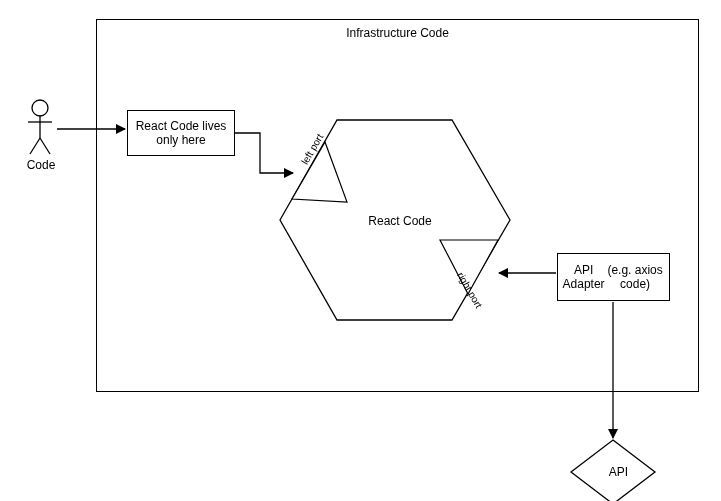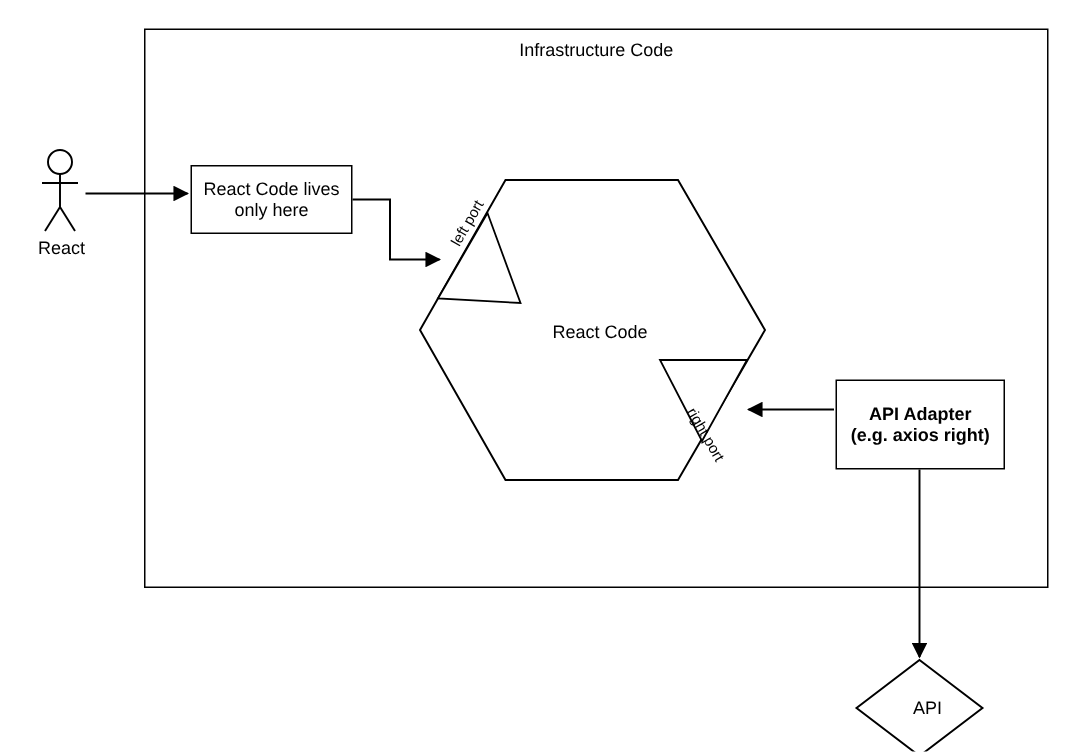--- a/index.html
+++ b/index.html
@@ -51,21 +51,21 @@
 
 <svg class="overlay">
   <g stroke="#000" stroke-width="1.3" fill="none">
     <circle cx="40" cy="98" r="8"></circle>
     <line x1="40" y1="106" x2="40" y2="128"></line>
     <line x1="28" y1="112" x2="52" y2="112"></line>
     <line x1="40" y1="128" x2="30" y2="144"></line>
     <line x1="40" y1="128" x2="50" y2="144"></line>
   </g>
 </svg>
-<div class="label-abs" style="left:24px; top:148px; width:34px;">React</div>
+<div class="label-abs" style="left:24px; top:148px; width:34px;">Code</div>
 
 <div class="box" style="left:127px; top:100px; width:108px; height:46px;">
   <span>React Code lives only here</span>
 </div>
 
 <svg class="overlay">
   <defs>
     <marker id="arrow" viewBox="0 0 10 10" refX="9" refY="5" markerWidth="8" markerHeight="8" orient="auto-start-reverse">
       <path d="M 0 0 L 10 5 L 0 10 z" fill="#000"></path>
     </marker>
@@ -87,20 +87,20 @@
 
   <polygon points="613,430 655,462 613,494 571,462" fill="#fff" stroke="#000" stroke-width="1.3"></polygon>
 </svg>
 
 <div class="label-abs" style="left:355px; top:204px; width:90px;">React Code</div>
 
 <div class="label-abs port-label" style="left:295px; top:158px; width:50px; transform:rotate(-60deg); transform-origin:left top;">left port</div>
 
 <div class="label-abs port-label" style="left:461px; top:254px; width:54px; transform:rotate(60deg); transform-origin:left top;">right port</div>
 
-<div class="box" style="left:557px; top:243px; width:113px; height:60px; flex-direction:column; line-height:1.2;font-weight:bold;">
+<div class="box" style="left:557px; top:243px; width:113px; height:48px; flex-direction:row; line-height:1.2;">
   <span>API Adapter</span>
-  <span>(e.g. axios right)</span>
+  <span>(e.g. axios code)</span>
 </div>
 
 <div class="label-abs" style="left:598px; top:455px; width:30px;text-align:right;">API</div>
 
 </div>
 
 </body></html>

